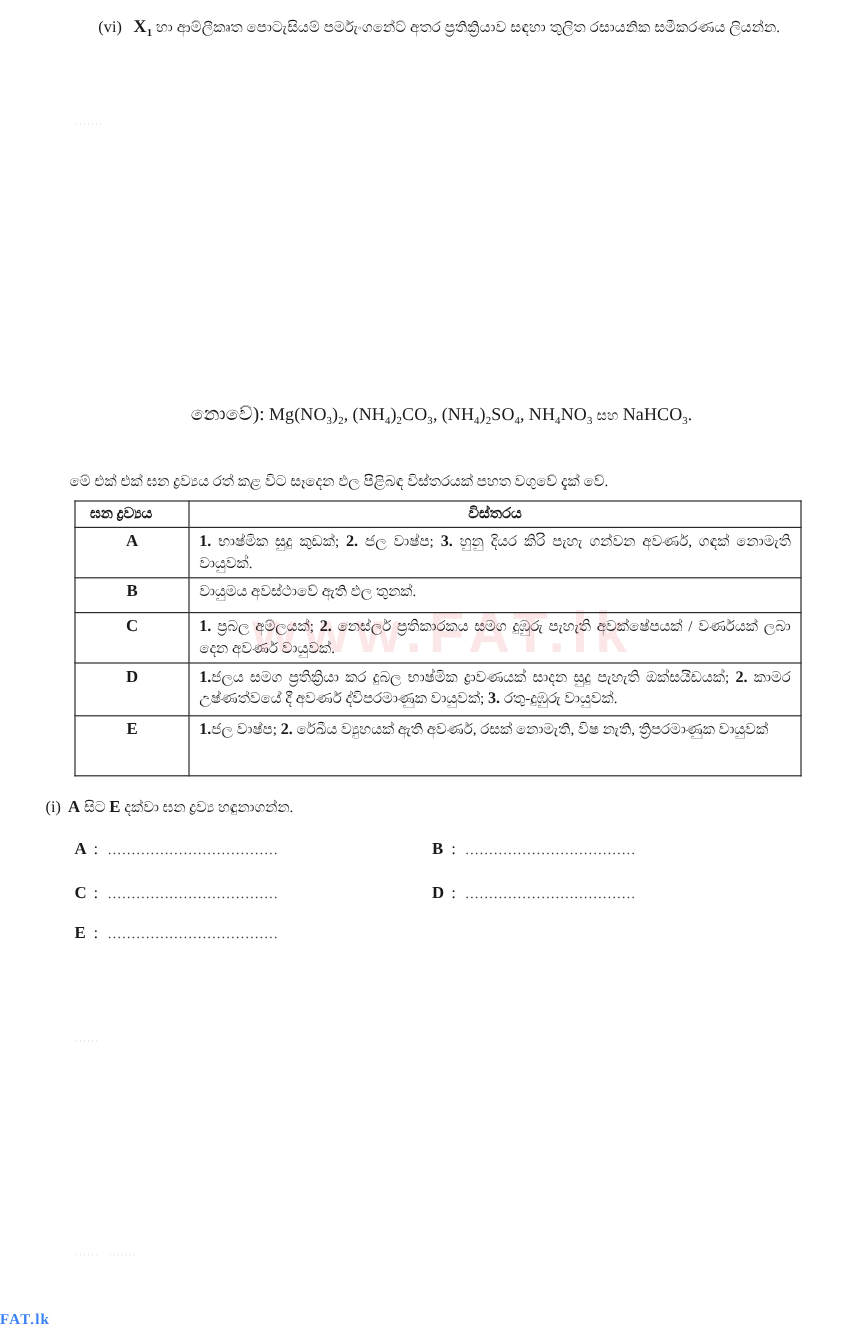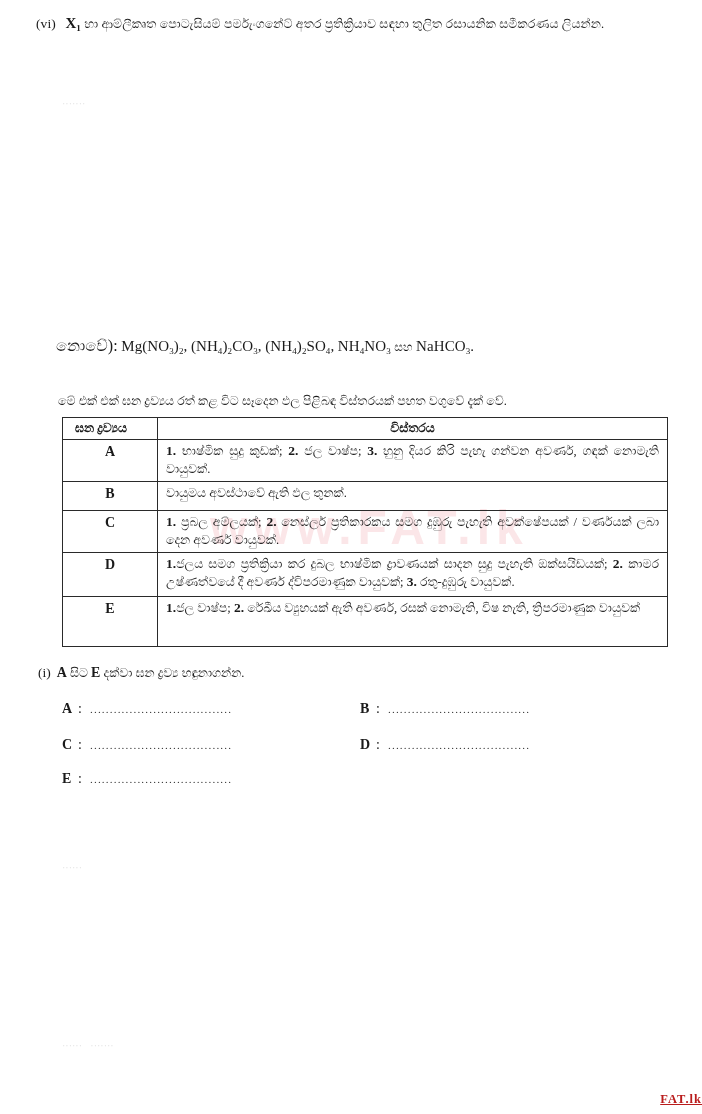--- a/index.html
+++ b/index.html
@@ -13,20 +13,21 @@
     position: relative;
     overflow: hidden;
     font-family: "Liberation Serif", "DejaVu Serif", serif;
     color: #1a1a1a;
   }
   .abs { position: absolute; }
   .q-text {
     font-size: 13.5px;
     line-height: 18px;
     letter-spacing: 0.1px;
+    text-align: center;
   }
   .bold { font-weight: bold; }
   .qnum { display: inline-block; margin-right: 6px; }
   .sub { font-size: 9px; vertical-align: -3px; }
 
   
   .ghost {
     position: absolute;
     color: #e6e6e6;
     font-size: 10px;
@@ -91,27 +92,26 @@
     letter-spacing: 1.2px;
     color: #333;
     font-size: 11px;
   }
 
   .footer {
     position: absolute;
     left: 0;
     width: 702px;
     top: 1092px;
-    text-align: right;
+    text-align: left;
     font-family: "Liberation Serif", serif;
     font-weight: bold;
     font-size: 12.5px;
     letter-spacing: 1px;
-    color: #b91c1c;
-    text-decoration: underline;
+    color: #3b82f6;
   }
 </style>
 </head>
 <body>
 
 <div class="abs q-text" style="left:36px; top:14px; width:660px; white-space:nowrap;">
   <span class="qnum">(vi)</span>
   <span class="bold" style="font-size:15px;"><span>X</span><span class="sub">1</span></span><span style="font-size:12.5px;"> හා ආම්ලීකෘත පොටැසියම් පර්මැංගනේට් අතර ප්‍රතික්‍රියාව සඳහා තුලිත රසායනික සමීකරණය ලියන්න.</span>
 </div>
 

